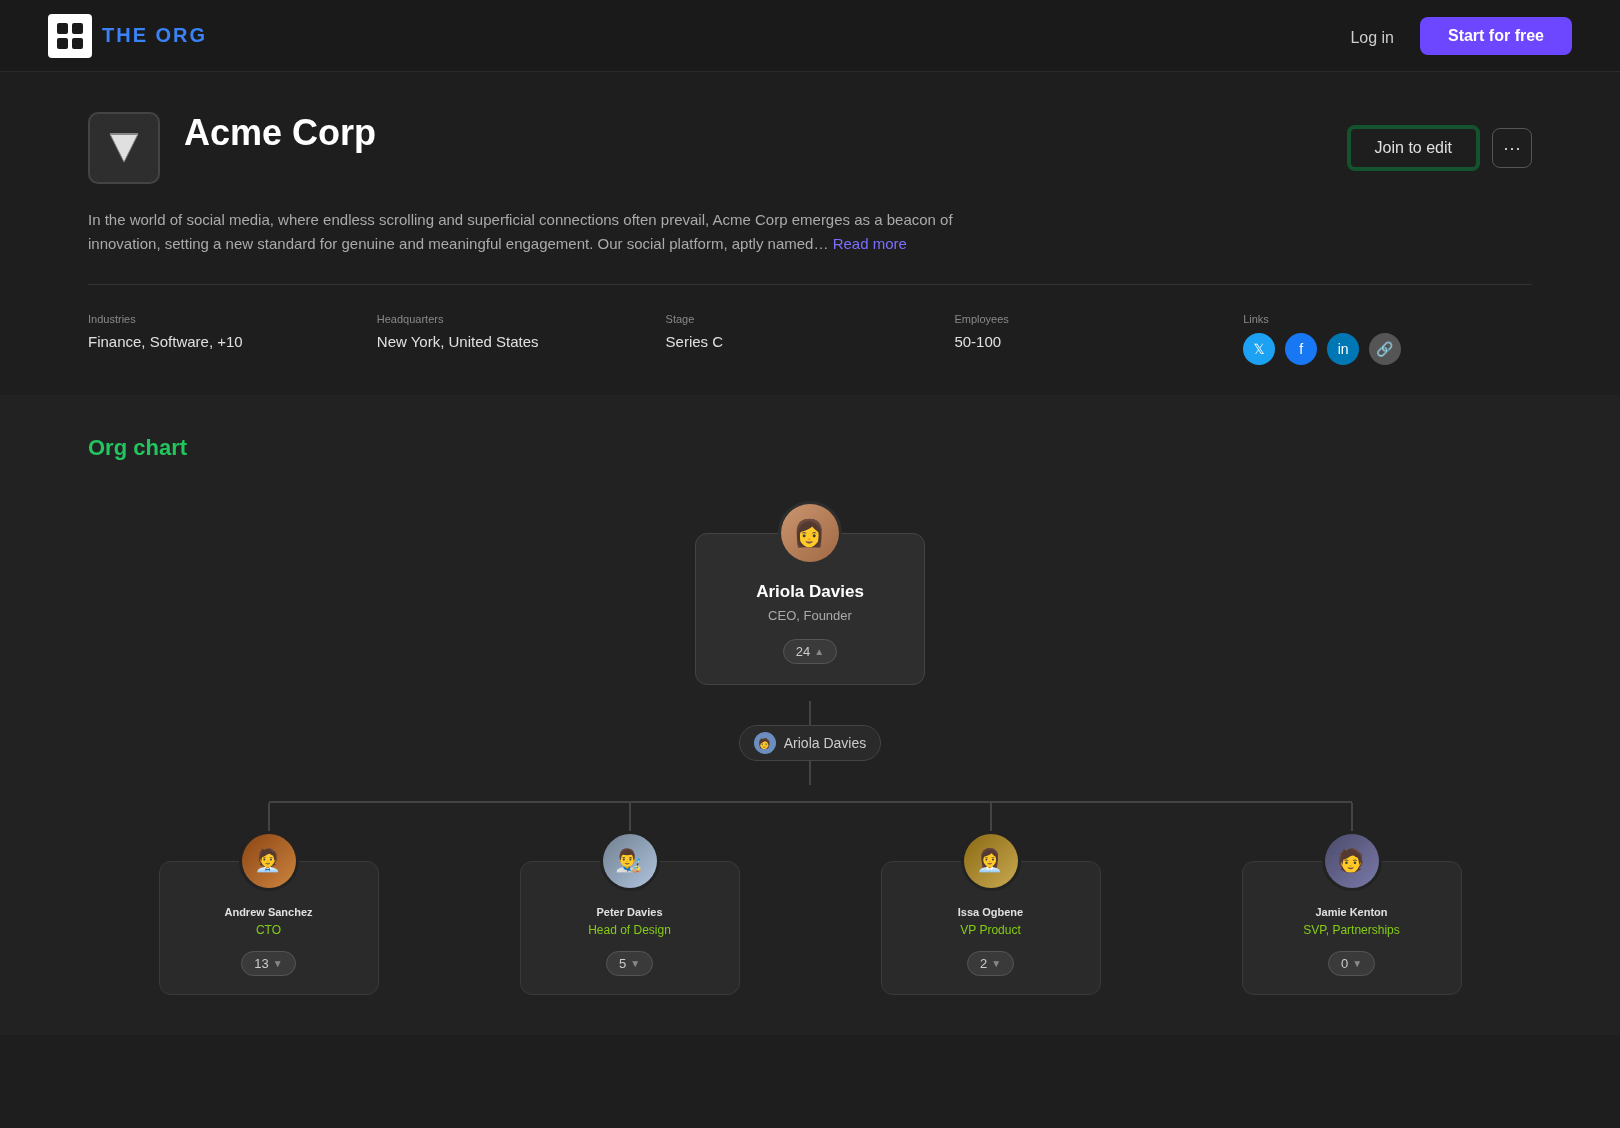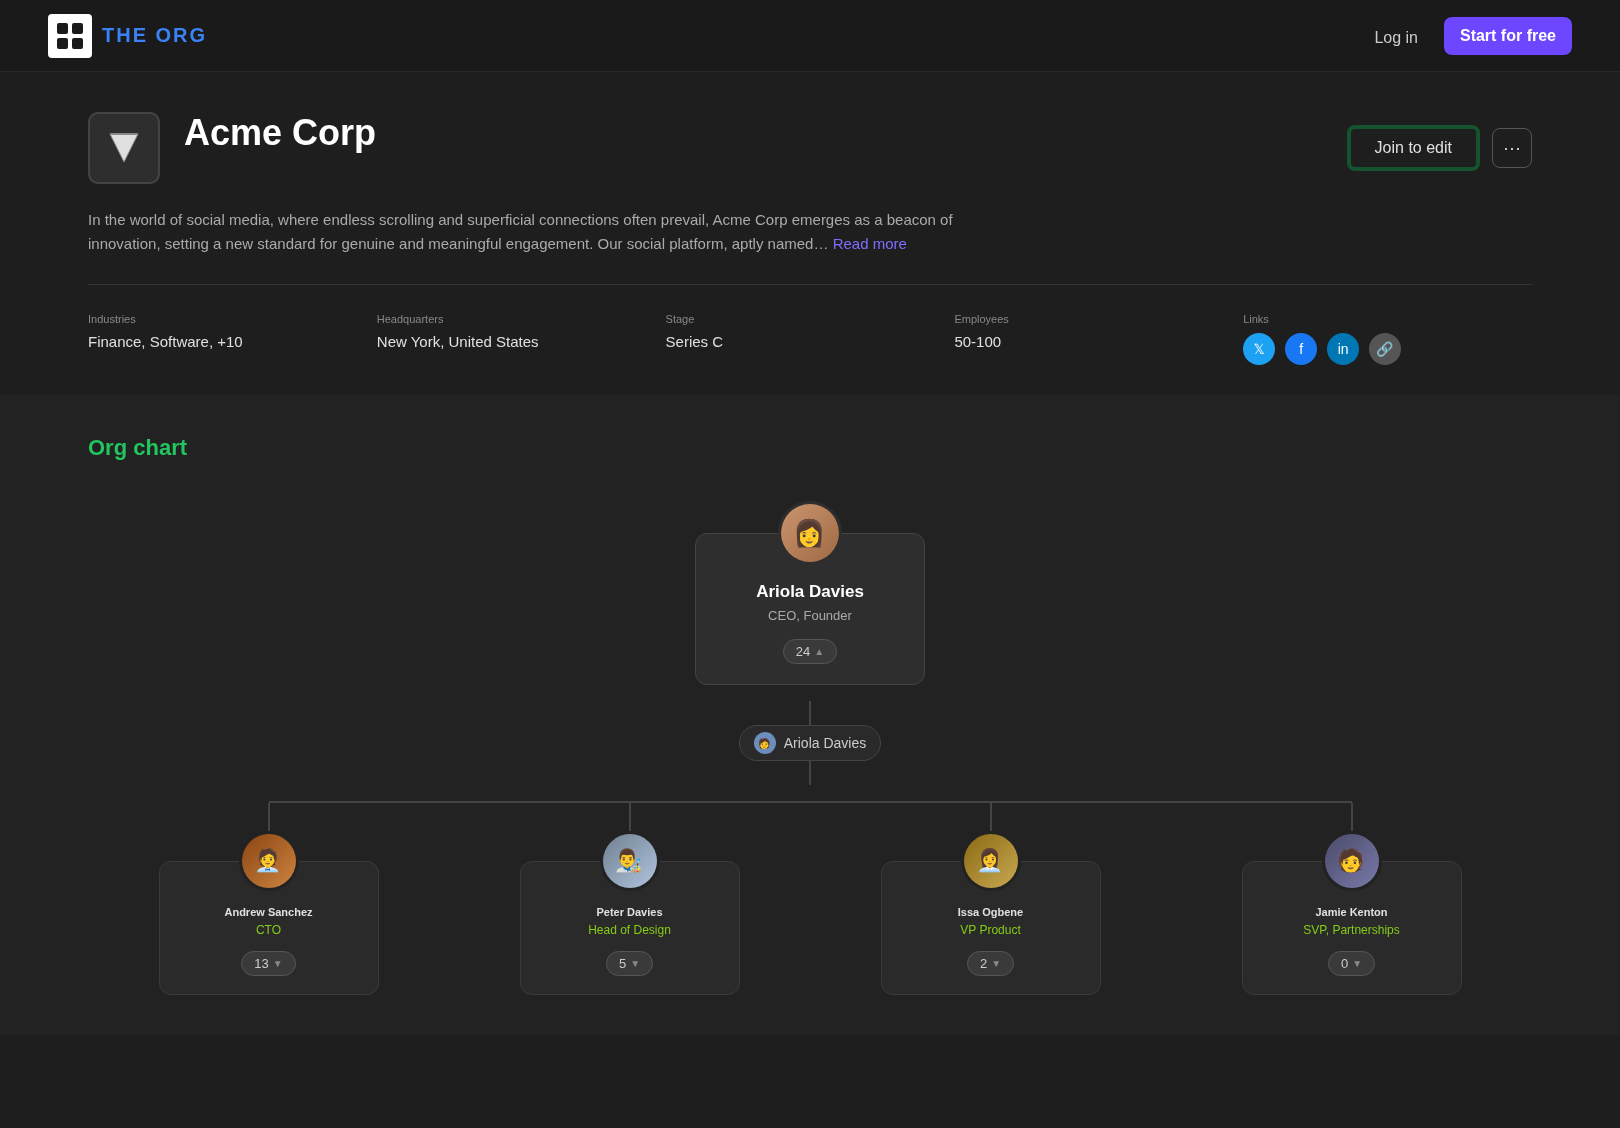--- a/index.html
+++ b/index.html
@@ -57,21 +57,21 @@
       font-size: 16px;
       cursor: pointer;
       padding: 8px 16px;
     }
     .btn-start {
       background: #6c47ff;
       border: none;
       color: #fff;
       font-size: 16px;
       font-weight: 600;
-      padding: 10px 16px;
+      padding: 10px 28px;
       border-radius: 8px;
       cursor: pointer;
     }
 
     
     .company-header {
       background: #1e1e1e;
       padding: 40px 88px 30px;
     }
     .company-top {

